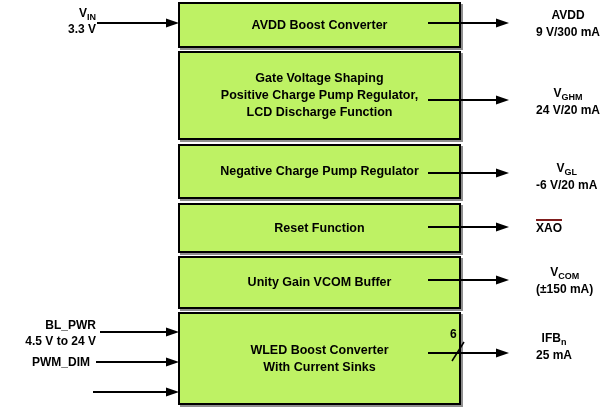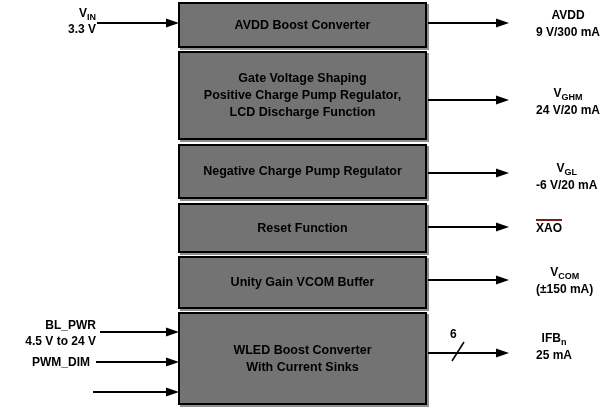--- a/index.html
+++ b/index.html
@@ -2,22 +2,22 @@
 <html><head>
 <meta charset="utf-8">
 <style>
   html,body{margin:0;padding:0;background:#fff;}
   .canvas{
     position:relative;width:603px;height:408px;background:#ffffff;
     font-family:"Liberation Sans",sans-serif;font-weight:bold;color:#000;
     overflow:hidden;
   }
   .block{
-    position:absolute;left:178px;width:249px;box-sizing:border-box;
-    background:#737373;border:2px solid #000;box-shadow:2px 2px 0 #8f8f8f;
+    position:absolute;left:178px;width:283px;box-sizing:border-box;
+    background:#bef264;border:2px solid #000;box-shadow:2px 2px 0 #8f8f8f;
     display:flex;flex-direction:column;justify-content:center;align-items:center;
     text-align:center;font-size:12.5px;line-height:17px;
   }
   .b1{top:2px;height:46px}
   .b2{top:51px;height:89px}
   .b3{top:144px;height:55px}
   .b4{top:203px;height:50px}
   .b5{top:256px;height:53px}
   .b6{top:312px;height:93px}
   svg.arrows{position:absolute;left:0;top:0;pointer-events:none}

